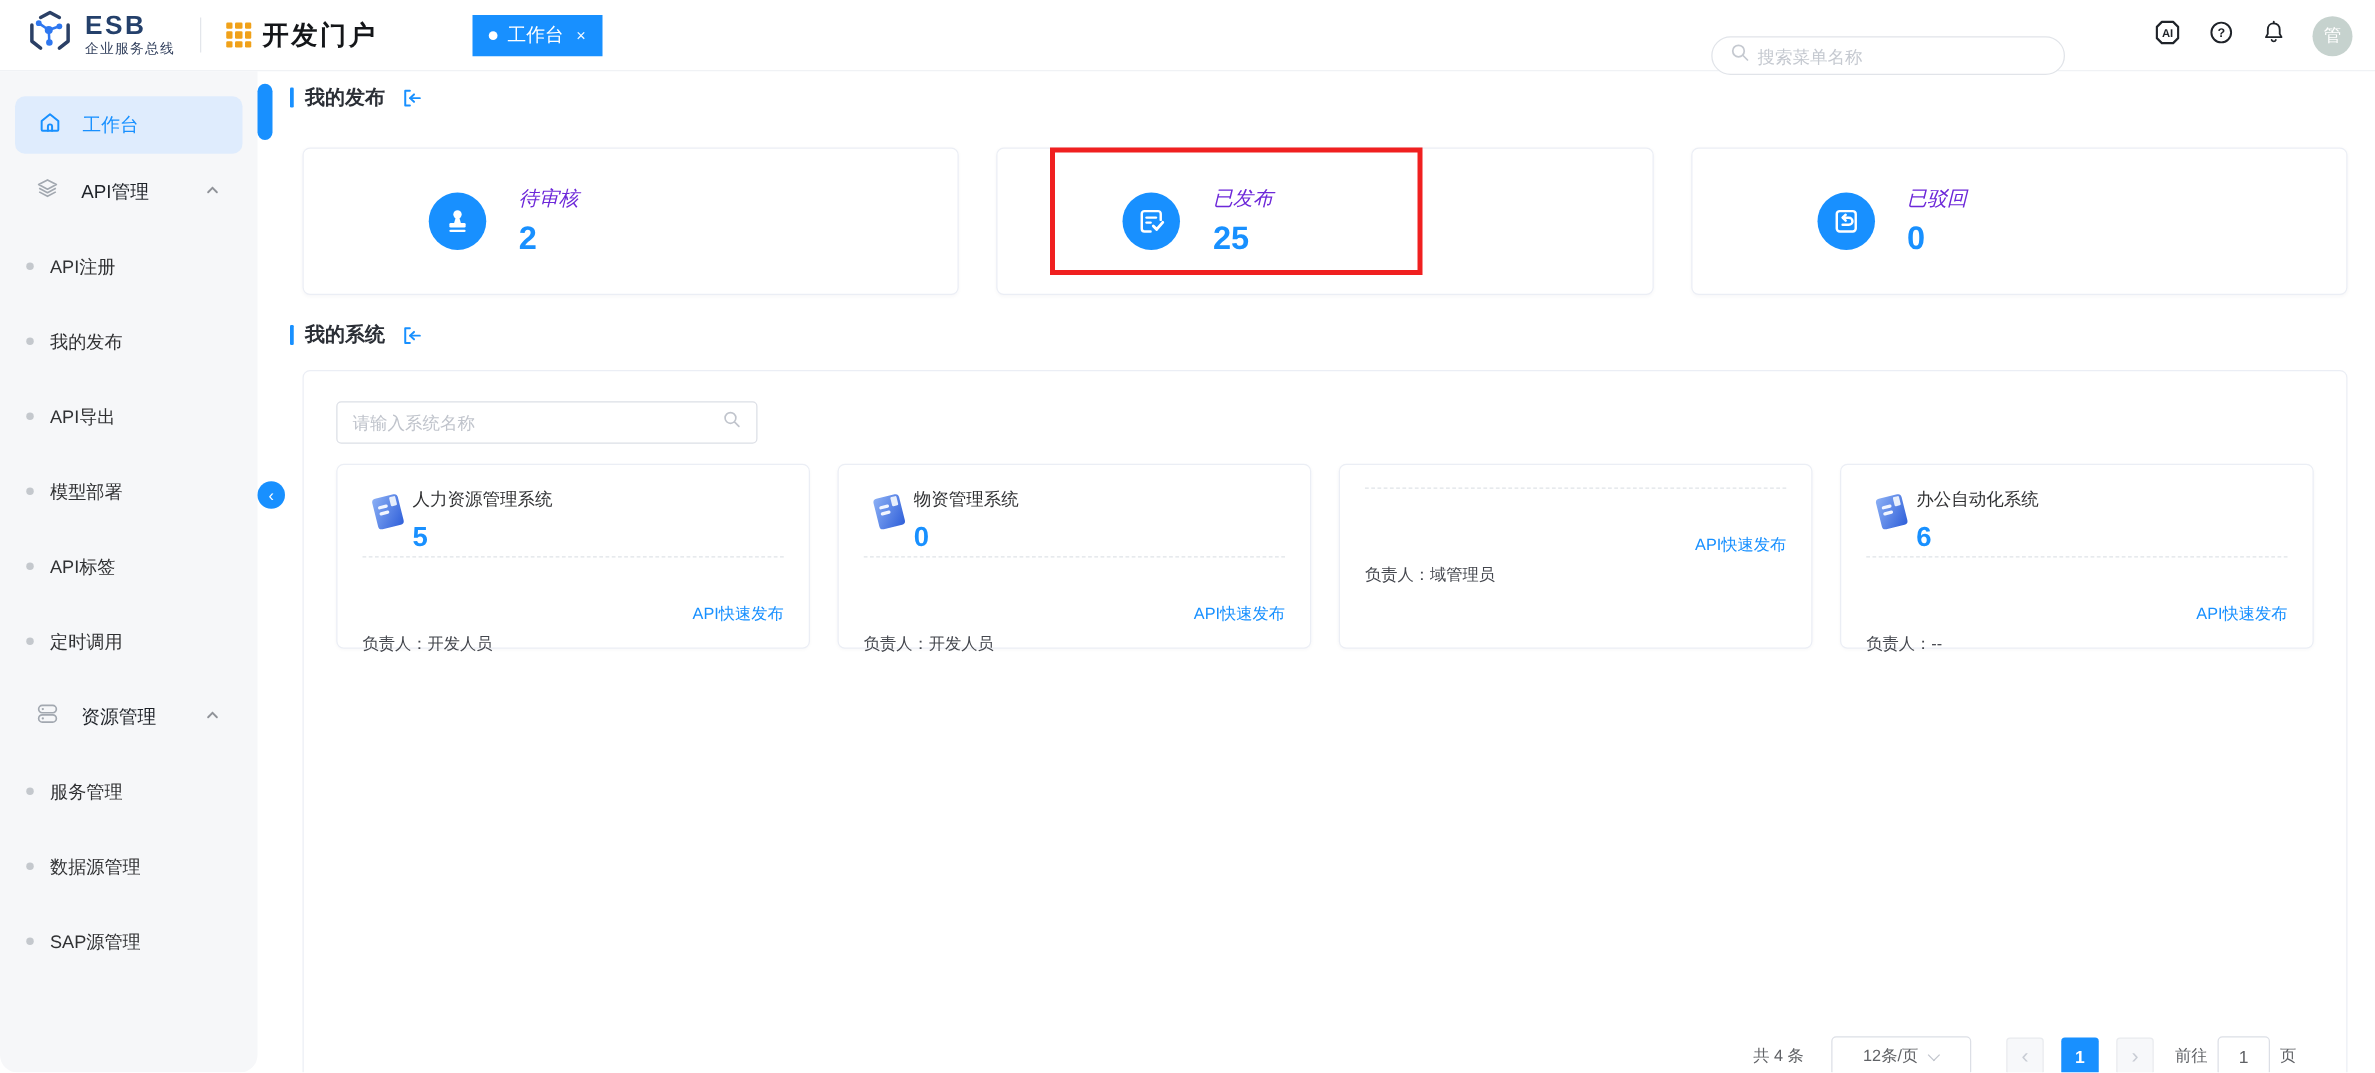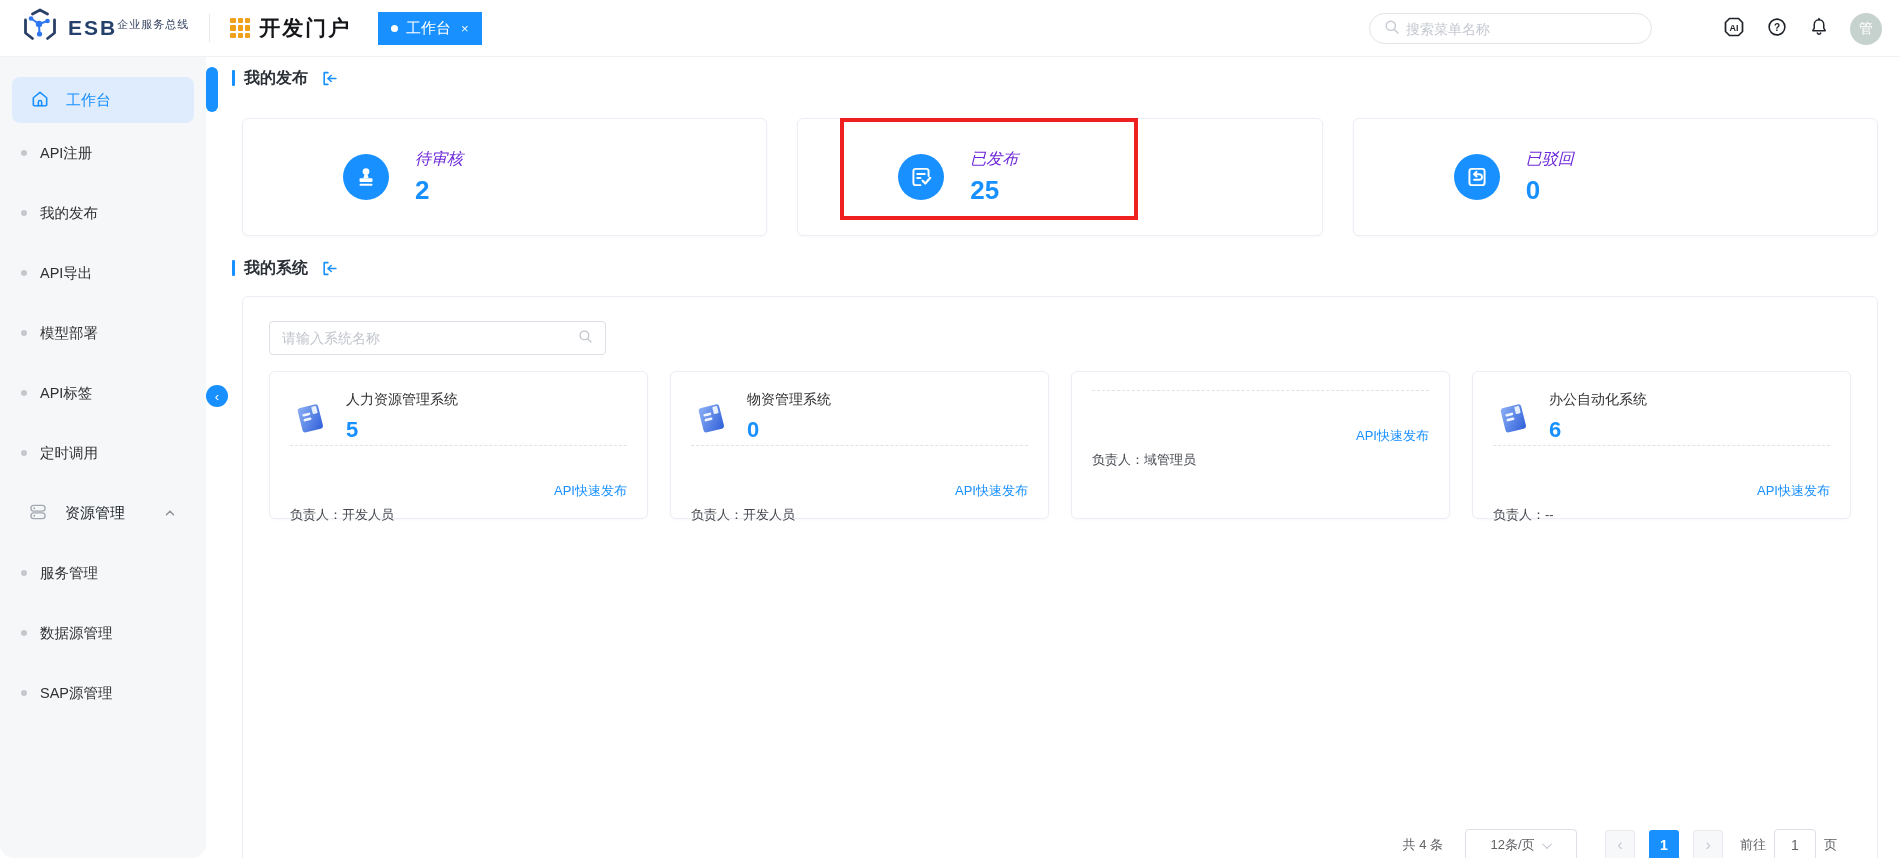--- a/index.html
+++ b/index.html
@@ -4,33 +4,33 @@
 <style>
   * { margin:0; padding:0; box-sizing:border-box; }
   html,body { width:1900px; height:858px; }
   body { font-family:"Liberation Sans","DejaVu Sans",sans-serif; background:#fff; }
   .app { position:relative; width:1900px; height:858px; overflow:hidden; background:#fff; }
 
   
   .header { position:absolute; left:0; top:0; width:1900px; height:57px; background:#fff;
             border-bottom:1px solid #f0f2f5; display:flex; align-items:center; padding:0 20px; z-index:30; }
   .brand { display:flex; align-items:center; gap:8px; }
-  .brand-text { display:flex; line-height:1.05; }
+  .brand-text { display:flex; flex-direction:column; line-height:1.05; }
   .brand-title { font-size:21px; font-weight:800; color:#24406b; letter-spacing:2px; }
   .brand-sub { font-size:11px; color:#33415e; letter-spacing:1px; margin-top:2px; }
   .header-divider { width:1px; height:28px; background:#e3e6eb; margin:0 20px; }
   .portal { display:flex; align-items:center; gap:9px; }
   .grid-icon { width:20px; height:20px; display:grid; grid-template-columns:repeat(3,1fr); grid-template-rows:repeat(3,1fr); gap:2px; }
   .grid-icon span { background:#f0a119; border-radius:1px; }
   .portal-title { font-size:21px; font-weight:700; color:#141619; letter-spacing:2px; }
   .tab { position:absolute; left:378px; top:12px; height:33px; padding:0 13px; background:#1890ff; color:#fff;
          display:flex; align-items:center; gap:8px; font-size:15px; cursor:pointer; }
   .tab-dot { width:7px; height:7px; border-radius:50%; background:#fff; }
   .tab-close { font-size:13px; opacity:.95; margin-left:2px; }
-  .menu-search { position:absolute; right:248px; top:13px; width:283px; height:31px; border:1px solid #e1e4e9;
+  .menu-search { position:absolute; right:248px; top:29px; width:283px; height:31px; border:1px solid #e1e4e9;
                  border-radius:16px; display:flex; align-items:center; padding:0 14px; gap:6px; background:#fff; }
   .menu-search input { border:none; outline:none; flex:1; font-size:14px; color:#333; background:transparent;
                        font-family:"Liberation Sans","DejaVu Sans",sans-serif; }
   .menu-search input::placeholder { color:#c5c9d0; }
   .header-icons { position:absolute; right:18px; top:0; height:57px; display:flex; align-items:center; gap:20px; }
   .avatar { width:32px; height:32px; border-radius:50%; background:#c6d2ce; color:#fff; font-size:14px;
             display:flex; align-items:center; justify-content:center; }
 
   
   .sidebar { position:absolute; left:0; top:57px; width:206px; bottom:0; background:#f6f7f9;
@@ -71,21 +71,21 @@
   .panel { margin:16px 0 0 10px; height:578px; background:#fff; border:1px solid #ebeef5; border-radius:6px;
            padding:24px 26px; position:relative; }
   .sys-search { width:337px; height:34px; border:1px solid #dcdfe6; border-radius:4px; display:flex;
                 align-items:center; padding:0 12px; gap:8px; }
   .sys-search input { border:none; outline:none; flex:1; font-size:14px; color:#333; background:transparent;
                       font-family:"Liberation Sans","DejaVu Sans",sans-serif; }
   .sys-search input::placeholder { color:#c0c4cc; }
   .sys-grid { margin-top:16px; display:grid; grid-template-columns:repeat(4,1fr); gap:22px; }
   .sys-card { height:148px; border:1px solid #ebeef5; border-radius:6px; background:#fff; padding:16px 20px 12px;
               box-shadow:0 1px 3px rgba(30,40,60,.03); display:flex; flex-direction:column; }
-  .sys-top { display:flex; align-items:flex-end; gap:16px; flex:1; }
+  .sys-top { display:flex; align-items:flex-start; flex:1; }
   .sys-name { font-size:14px; color:#303133; margin-top:3px; }
   .sys-value { font-size:22px; font-weight:600; color:#1890ff; margin-top:8px; }
   .sys-divider { border-top:1px dashed #dfe3e8; margin:2px 0 0; }
   .sys-bottom { display:flex; align-items:center; justify-content:space-between; padding-top:12px; font-size:13px; }
   .sys-owner { color:#43464d;margin-top:48px; }
   .sys-link { color:#1890ff; cursor:pointer; }
 
   .pager { position:absolute; right:40px; top:532px; display:flex; align-items:center; font-size:13px; color:#606266; }
   .pager-total { margin-right:22px; }
   .pager-select { width:112px; height:32px; border:1px solid #dcdfe6; border-radius:4px; display:flex;
@@ -207,20 +207,35 @@
     <div class="side-item active">
       <span>
         <svg width="20" height="20" viewBox="0 0 24 24" fill="none" stroke="#1890ff" stroke-width="1.9" stroke-linecap="round" stroke-linejoin="round">
           <path d="M4 10.5 L12 4 L20 10.5 V19 a1 1 0 0 1 -1 1 H5 a1 1 0 0 1 -1 -1 Z"></path>
           <path d="M10 20 v-4.2 a2 2 0 0 1 4 0 V20"></path>
         </svg>
       </span>
       <span>工作台</span>
     </div>
 
+    <div class="side-group">
+      <span>
+        <svg width="20" height="20" viewBox="0 0 24 24" fill="none" stroke="#a2a8b0" stroke-width="1.6" stroke-linejoin="round">
+          <path d="M12 3.5 L20.5 8 L12 12.5 L3.5 8 Z"></path>
+          <path d="M4 11.5 L12 15.8 L20 11.5"></path>
+          <path d="M4 15 L12 19.3 L20 15"></path>
+        </svg>
+      </span>
+      <span>API管理</span>
+      <span class="chev-up">
+        <svg width="12" height="12" viewBox="0 0 12 12" fill="none" stroke="#909399" stroke-width="1.5" stroke-linecap="round">
+            <path d="M2.5 7.8 L6 4.3 L9.5 7.8"></path>
+          </svg>
+      </span>
+    </div>
 
     <div class="side-sub">
       <span class="sub-dot"></span>
       <span>API注册</span>
     </div>
     <div class="side-sub">
       <span class="sub-dot"></span>
       <span>我的发布</span>
     </div>
     <div class="side-sub">

